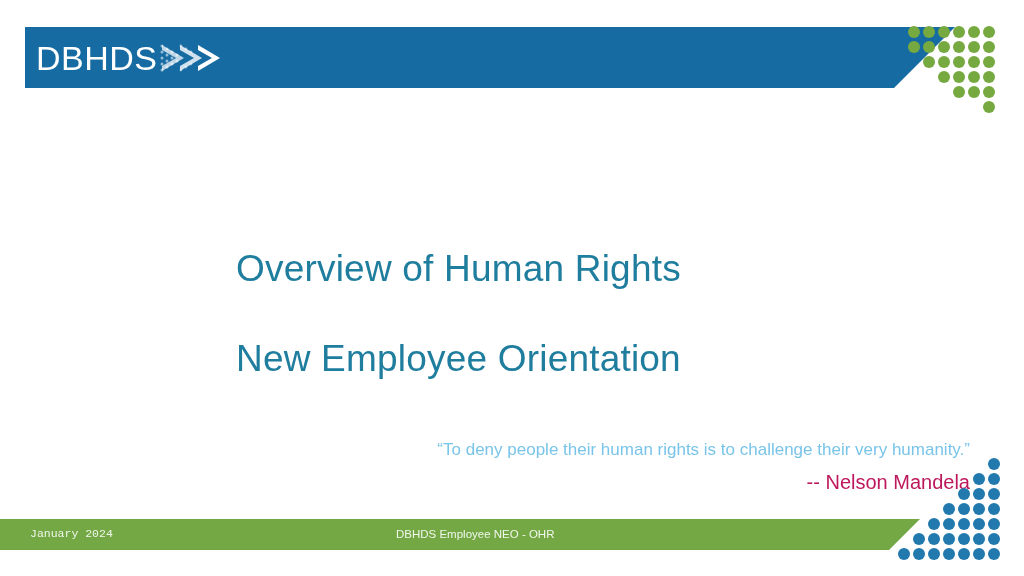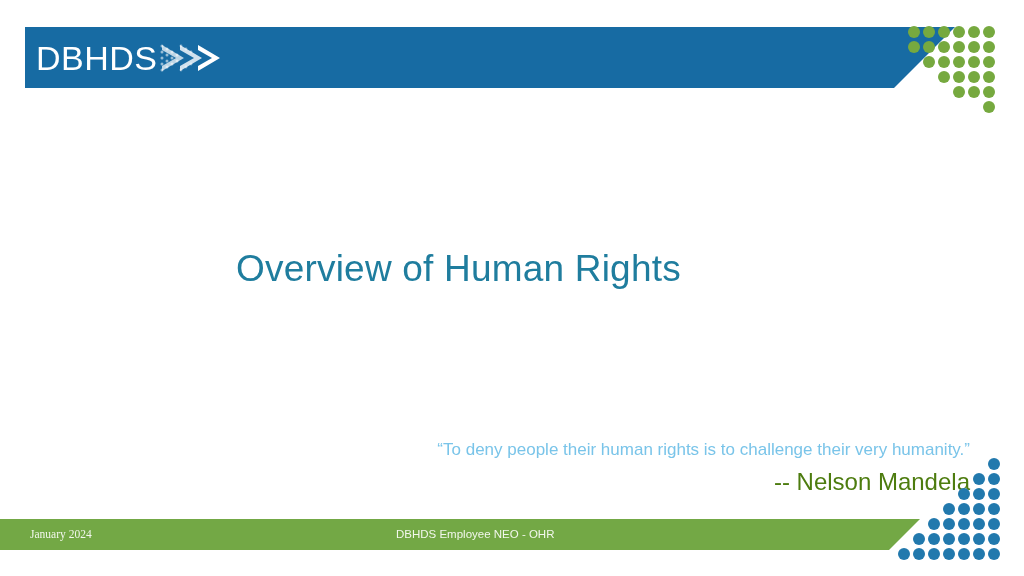--- a/index.html
+++ b/index.html
@@ -92,22 +92,22 @@
   }
   .quote-text {
     color: #79c4e9;
     font-size: 17px;
     line-height: 26px;
     font-weight: 400;
     font-family: "Liberation Sans", sans-serif;
     white-space: nowrap;
   }
   .quote-attrib {
-    color: #4d7c0f;
-    font-size: 24px;
+    color: #be185d;
+    font-size: 20px;
     line-height: 30px;
     font-weight: 400;
     font-family: "Liberation Sans", sans-serif;
     margin-top: 4px;
     white-space: nowrap;
   }
 
   
   .blue-dots {
     position: absolute;
@@ -125,21 +125,21 @@
     background: #73a845;
     clip-path: polygon(0 0, 100% 0, calc(100% - 31px) 100%, 0 100%);
   }
   .footer-left {
     position: absolute;
     left: 30px;
     top: 527px;
     color: #f2f7ec;
     font-size: 11.5px;
     line-height: 14px;
-    font-family: Liberation Serif, serif;
+    font-family: Liberation Mono, monospace;
     white-space: nowrap;
   }
   .footer-center {
     position: absolute;
     left: 396px;
     top: 527px;
     color: #f2f7ec;
     font-size: 11.5px;
     line-height: 14px;
     font-family: "Liberation Sans", sans-serif;
@@ -225,20 +225,21 @@
       <circle cx="53" cy="68" r="6"></circle>
         <circle cx="68" cy="68" r="6"></circle>
       <circle cx="83" cy="68" r="6"></circle>
 
       <circle cx="83" cy="83" r="6"></circle>
     </g>
   </svg>
 
   <div class="title-block">
     <div class="title-line">Overview of Human Rights</div>
+    <div class="title-line">New Employee Orientation</div>
   </div>
 
   <div class="quote-block">
     <div class="quote-text">“To deny people their human rights is to challenge their very humanity.”</div>
     <div class="quote-attrib">-- Nelson Mandela</div>
   </div>
 
   <svg class="blue-dots" width="110" height="110" viewBox="0 0 110 110">
     <g fill="#2279ad">
 

